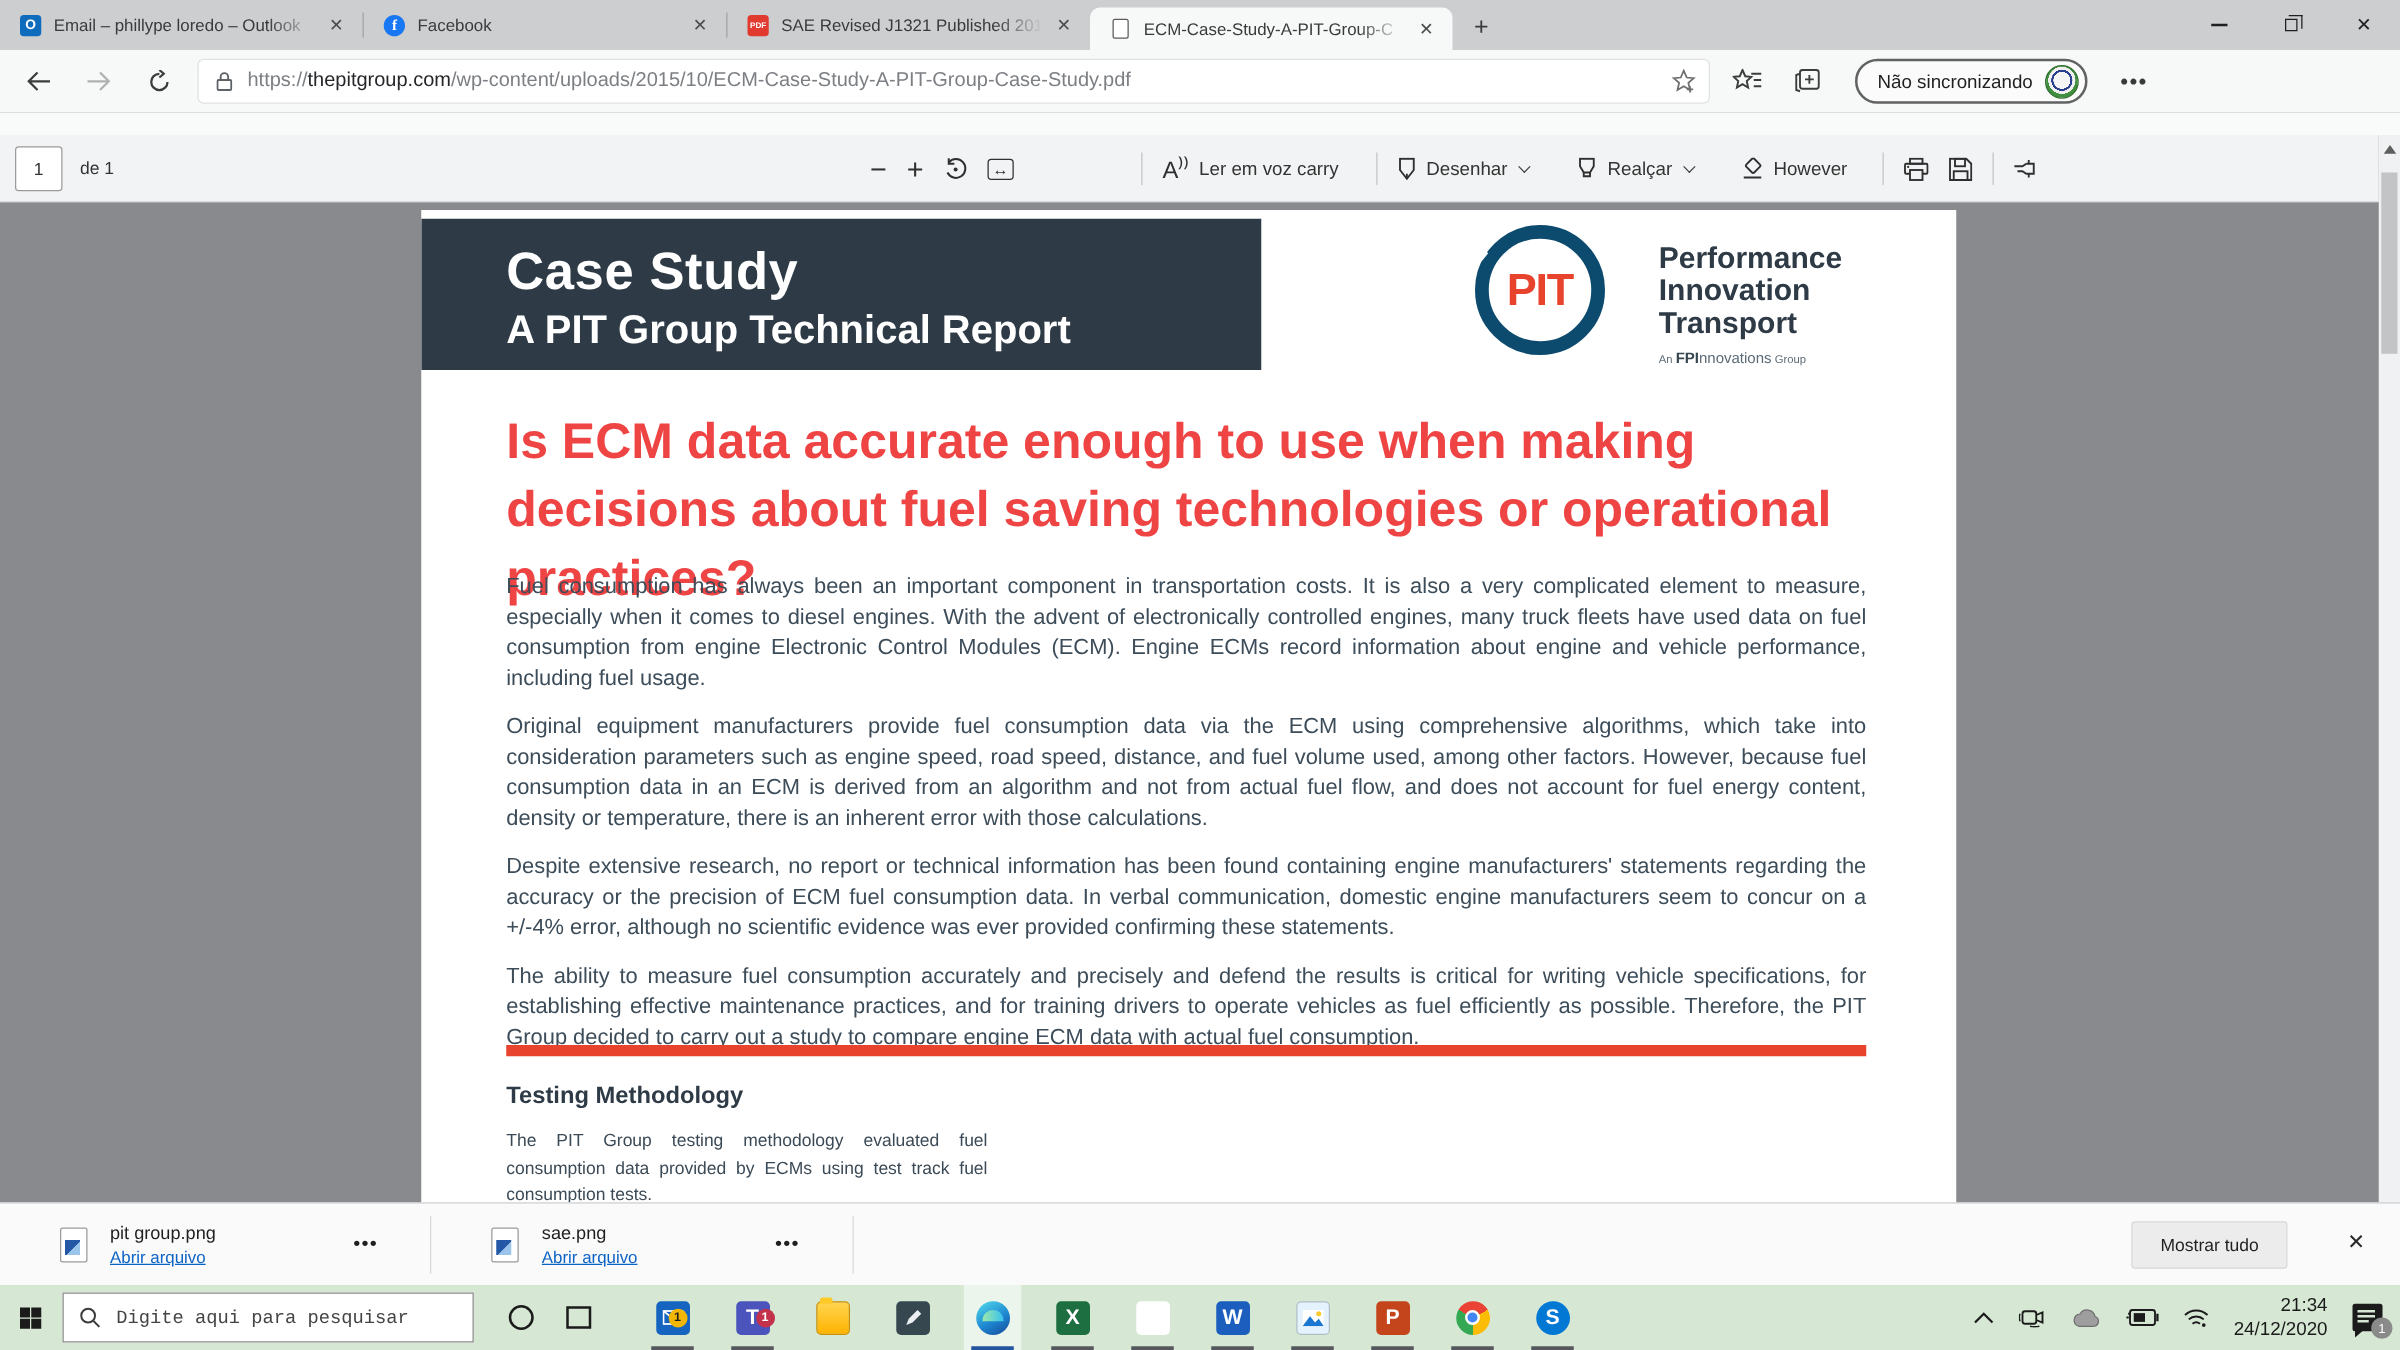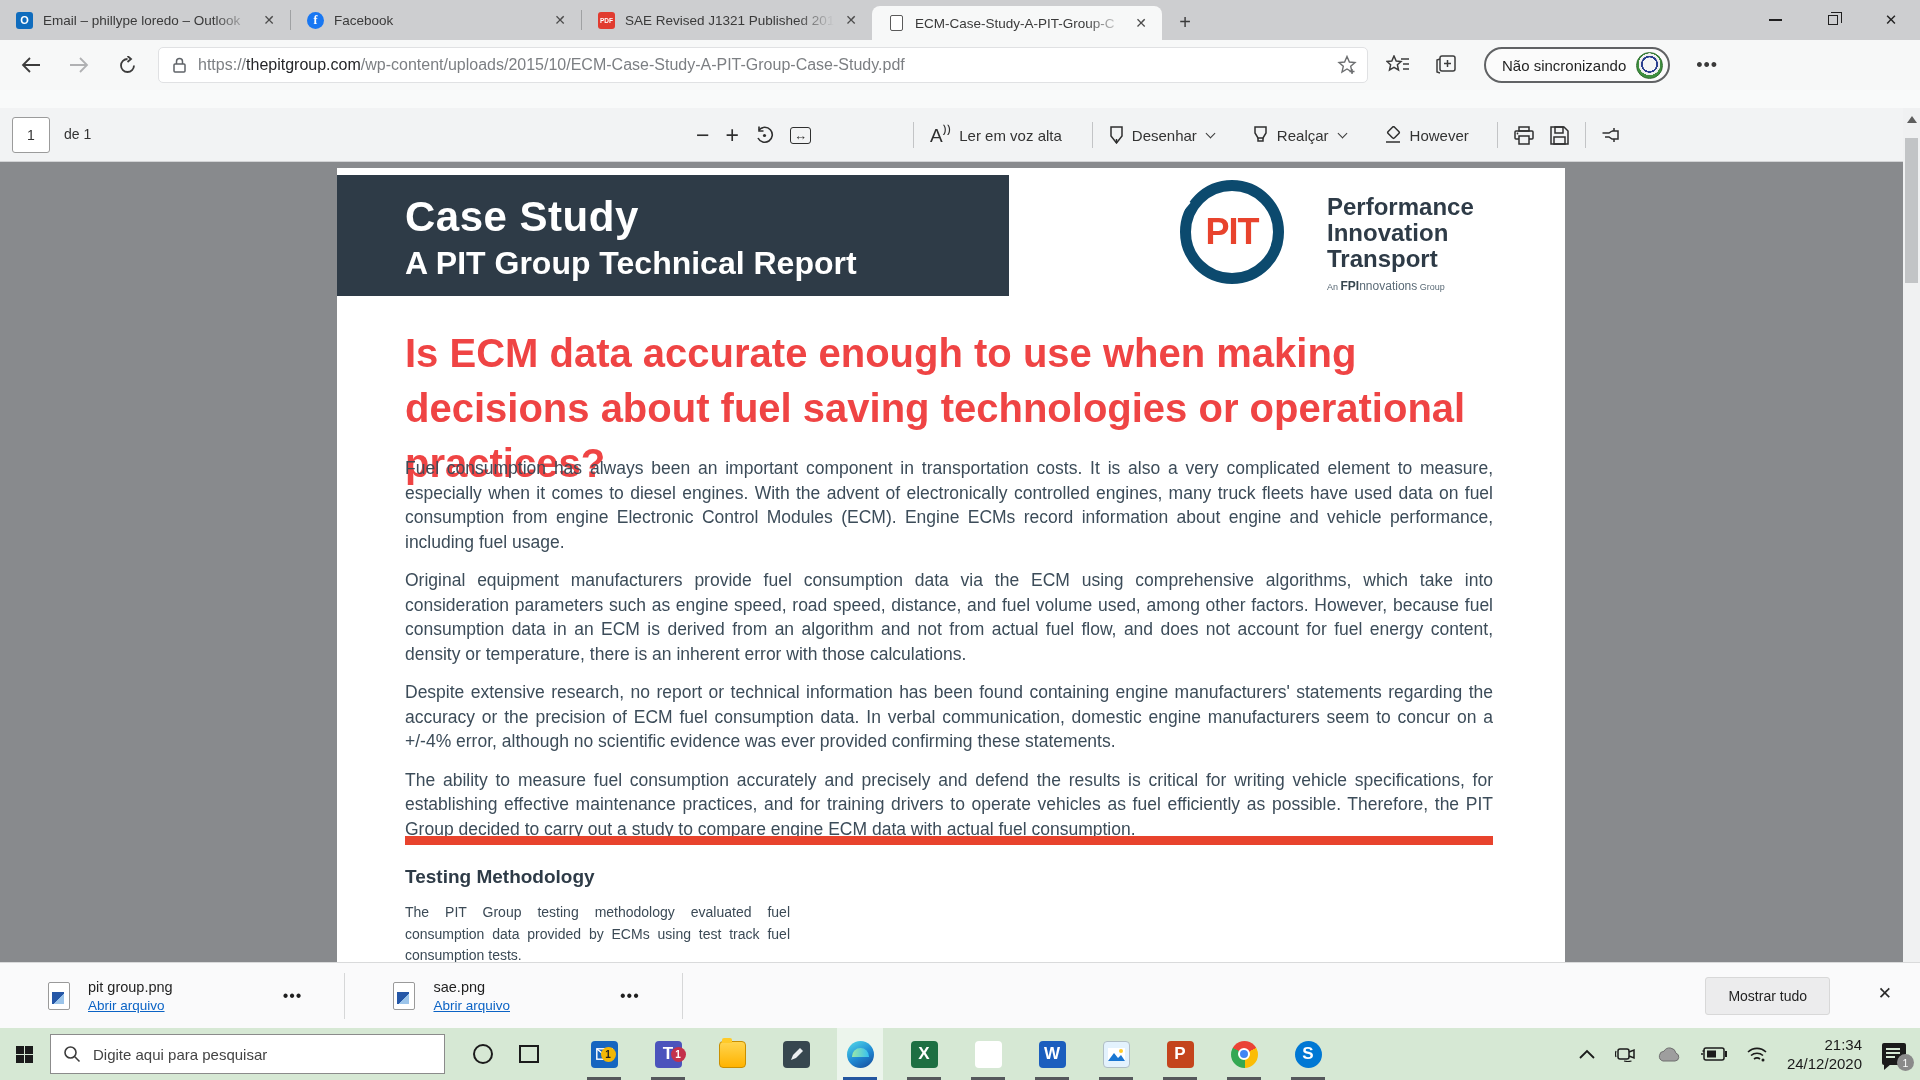--- a/index.html
+++ b/index.html
@@ -133,22 +133,22 @@
     padding:0 22px; font-size:14px; color:#1f1f1f; }
   .dlclose { position:absolute; right:28px; top:20px; font-size:17px; color:#2a2a2a; }
 
   
   .taskbar { position:absolute; left:0; top:1028px; width:1920px; height:52px;
     background:#d6e8d4; display:flex; align-items:center; }
   .startbtn { width:48px; height:52px; display:flex; align-items:center; justify-content:center; }
   .winlogo { width:17px; height:17px; display:grid; grid-template-columns:8px 8px;
     grid-template-rows:8px 8px; gap:1px; }
   .winlogo i { background:#1b1b1b; }
-  .searchbox { width:395px; height:40px; background:#fff; border:1px solid #8b8b8b;
-    display:flex; align-items:center; padding:0 12px; margin-left:2px; }
+  .searchbox { width:329px; height:40px; background:#fff; border:1px solid #8b8b8b;
+    display:flex; align-items:center; padding:0 12px; margin-left:2px;font-family:Liberation Mono, monospace; }
   .searchbox .ph { font-size:15px; color:#444; margin-left:12px; }
   .cortana { width:20px; height:20px; border:2.5px solid #1b1b1b; border-radius:50%;
     margin-left:28px; }
   .taskview { width:20px; height:18px; border:2px solid #1b1b1b; margin-left:26px;
     position:relative; background:#d6e8d4; }
   .apps { display:flex; align-items:center; margin-left:42px; gap:18px; }
   .appcell { width:46px; height:52px; display:flex; align-items:center;
     justify-content:center; position:relative; }
   .appcell.open::after { content:""; position:absolute; left:6px; bottom:0;
     width:34px; height:3px; background:#55585c; }
@@ -281,21 +281,21 @@
     </div>
     <div class="pdfbtn">
       <span style="border:1.5px solid #2f2f2f; border-radius:3px; padding:0 3px; font-size:13px;">↔</span>
     </div>
   </div>
 
   <div class="pdfgroup" style="left:905px;">
     <div class="pdfdiv"></div>
     <div class="pdfbtn">
       <span class="glyph">A⁾⁾</span>
-      <span>Ler em voz alta</span>
+      <span>Ler em voz carry</span>
     </div>
     <div class="pdfdiv" style="margin-left:22px;"></div>
     <div class="pdfbtn">
       <svg width="15" height="18" viewBox="0 0 15 18">
           <path d="M2 1 h11 v9 l-5.5 7 L2 10 Z" fill="none" stroke="#2f2f2f" stroke-width="1.5"></path>
           <path d="M7.5 13 v4" stroke="#2f2f2f" stroke-width="1.5"></path>
         </svg>
       <span>Desenhar</span>
     </div>
     <span class="chev"></span>

